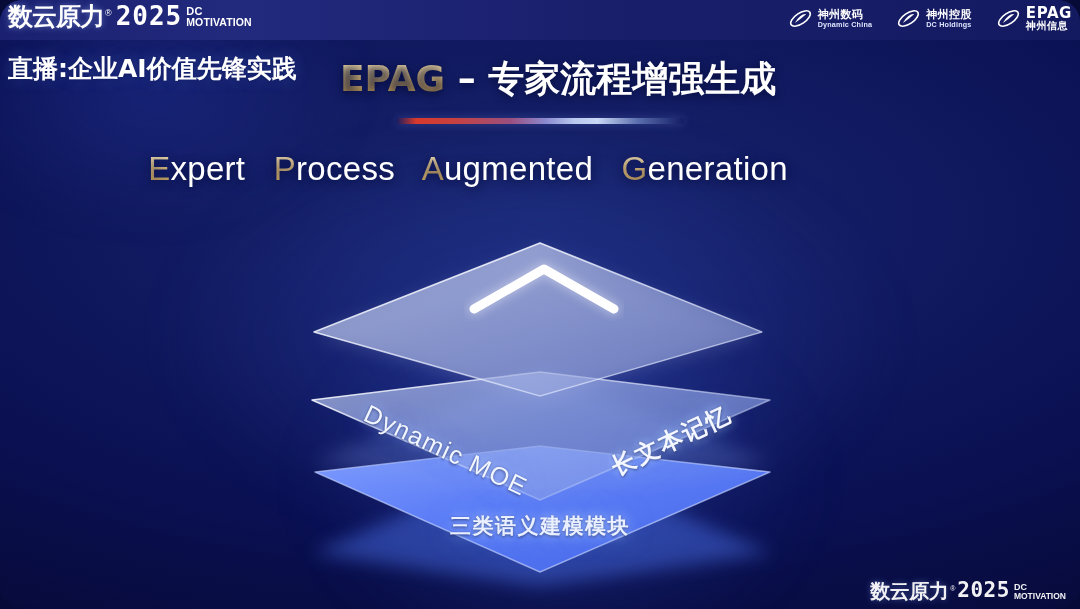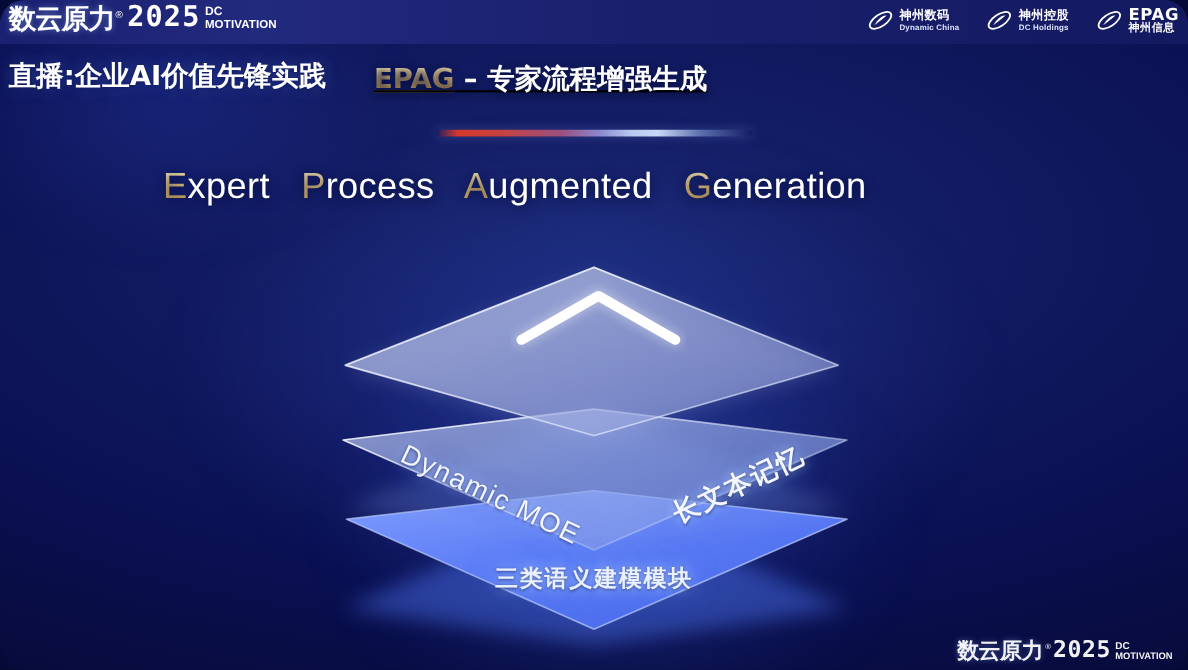--- a/index.html
+++ b/index.html
@@ -73,24 +73,23 @@
     position:absolute;left:8px;top:52px;z-index:15;
     font-size:25px;font-weight:700;color:#ffffff;
     letter-spacing:0px;white-space:nowrap;
     font-family:"DejaVu Sans","Liberation Sans",sans-serif;
     text-shadow:0 1px 5px rgba(10,20,90,.9),0 0 14px rgba(120,160,255,.35);
   }
 
   
   .headline{
     position:absolute;left:340px;top:55px;z-index:15;
-    font-size:25px;font-weight:700;white-space:nowrap;
+    font-size:36px;font-weight:700;white-space:nowrap;
     font-family:"DejaVu Sans","Liberation Sans",sans-serif;
     text-shadow:0 2px 8px rgba(5,10,50,.85);
-    text-decoration:underline;
   }
   .headline .gold{
     color:#f2d69a;
     background:linear-gradient(180deg,#fff0c4 0%,#e8c67d 50%,#c89b44 100%);
     -webkit-background-clip:text;background-clip:text;
     -webkit-text-fill-color:transparent;
   }
   .headline .wht{color:#ffffff;}
 
   

